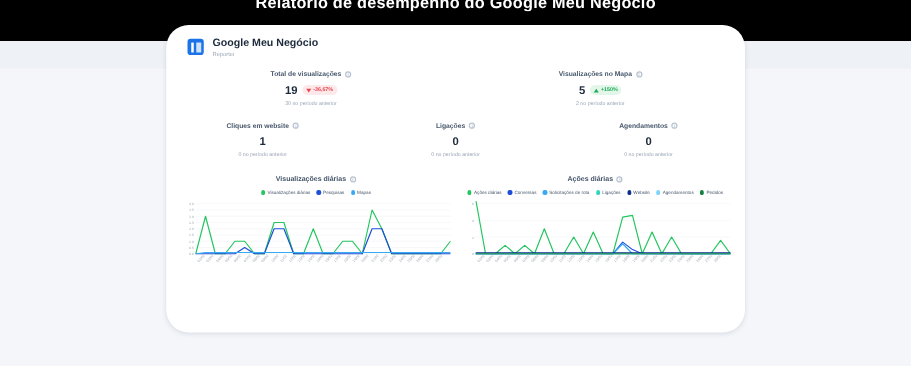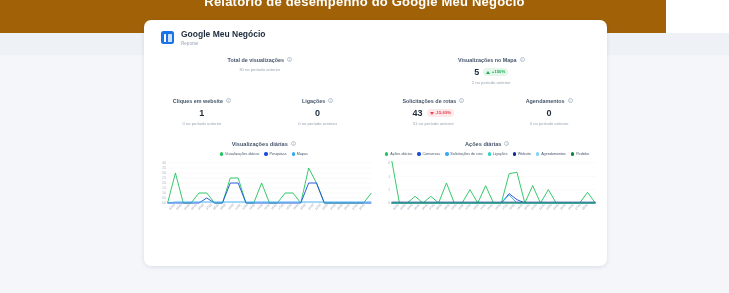--- a/index.html
+++ b/index.html
@@ -5,45 +5,45 @@
   * { box-sizing: border-box; margin: 0; padding: 0; }
   html, body {
     width: 729px; height: 293px;
     font-family: "Liberation Sans", sans-serif;
     overflow: hidden;
   }
   body { background: #ffffff; position: relative; }
 
   
   .banner {
-    position: absolute; left: 0; top: 0; width: 666px; height: 33px;
-    background: #a16207;
+    position: absolute; left: 0; top: 0; width: 729px; height: 33px;
+    background: #000000;
   }
   .banner-text {
     position: absolute; left: 0; top: -6px; width: 729px;
     text-align: center; color: #ffffff;
     font-size: 13px; font-weight: 700; letter-spacing: .2px;
     white-space: nowrap; overflow: hidden;
   }
 
   
   .page-strip {
     position: absolute; left: 0; top: 33px; width: 729px; height: 260px;
     background: #f4f6f9;
   }
   .page-strip:before {
     content: ""; position: absolute; left: 0; top: 0;
     width: 729px; height: 22px; background: #eef1f6;
   }
 
   
   .card {
-    position: absolute; left: 144px; top: 20px;
+    position: absolute; left: 133px; top: 20px;
     width: 463px; height: 246px;
-    background: #ffffff; border-radius: 7px;
+    background: #ffffff; border-radius: 18px;
     box-shadow: 0 1px 4px rgba(20,40,80,.12);
     overflow: hidden;
   }
 
   
   .card-head { display: flex; align-items: center; padding: 9px 0 0 17px; }
   .gmb-icon {
     width: 13px; height: 13px; border-radius: 2.5px;
     background: #1a73e8; position: relative; flex: none;
   }
@@ -135,20 +135,24 @@
     </div>
   </div>
 
   <div class="metrics">
     <div class="mrow" id="row0">
         <div class="metric">
           <div class="m-label">
             <span>Total de visualizações</span>
             <span class="info-icon">i</span>
           </div>
+          <div class="m-mid">
+            <span class="m-value">19</span>
+            <span class="badge down"><span class="arrow"></span>-36,67%</span>
+          </div>
           <div class="m-prev">30 no período anterior</div>
         </div>
         <div class="metric">
           <div class="m-label">
             <span>Visualizações no Mapa</span>
             <span class="info-icon">i</span>
           </div>
           <div class="m-mid">
             <span class="m-value">5</span>
             <span class="badge up"><span class="arrow"></span>+150%</span>
@@ -169,31 +173,20 @@
         </div>
         <div class="metric">
           <div class="m-label">
             <span>Ligações</span>
             <span class="info-icon">i</span>
           </div>
           <div class="m-mid">
             <span class="m-value">0</span>
           </div>
           <div class="m-prev">0 no período anterior</div>
-        </div>
-        <div class="metric">
-          <div class="m-label">
-            <span>Solicitações de rotas</span>
-            <span class="info-icon">i</span>
-          </div>
-          <div class="m-mid">
-            <span class="m-value">43</span>
-            <span class="badge down"><span class="arrow"></span>-15,69%</span>
-          </div>
-          <div class="m-prev">51 no período anterior</div>
         </div>
         <div class="metric">
           <div class="m-label">
             <span>Agendamentos</span>
             <span class="info-icon">i</span>
           </div>
           <div class="m-mid">
             <span class="m-value">0</span>
           </div>
           <div class="m-prev">0 no período anterior</div>

